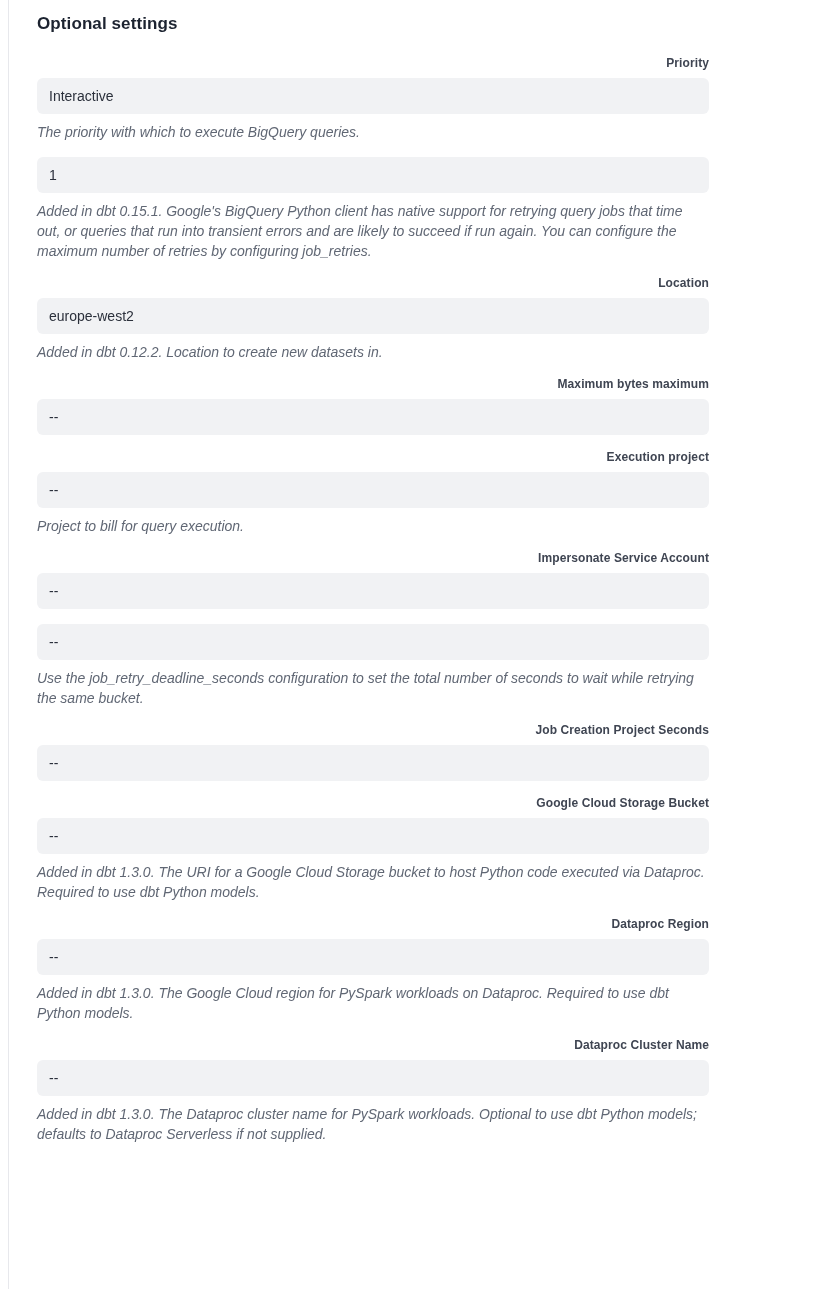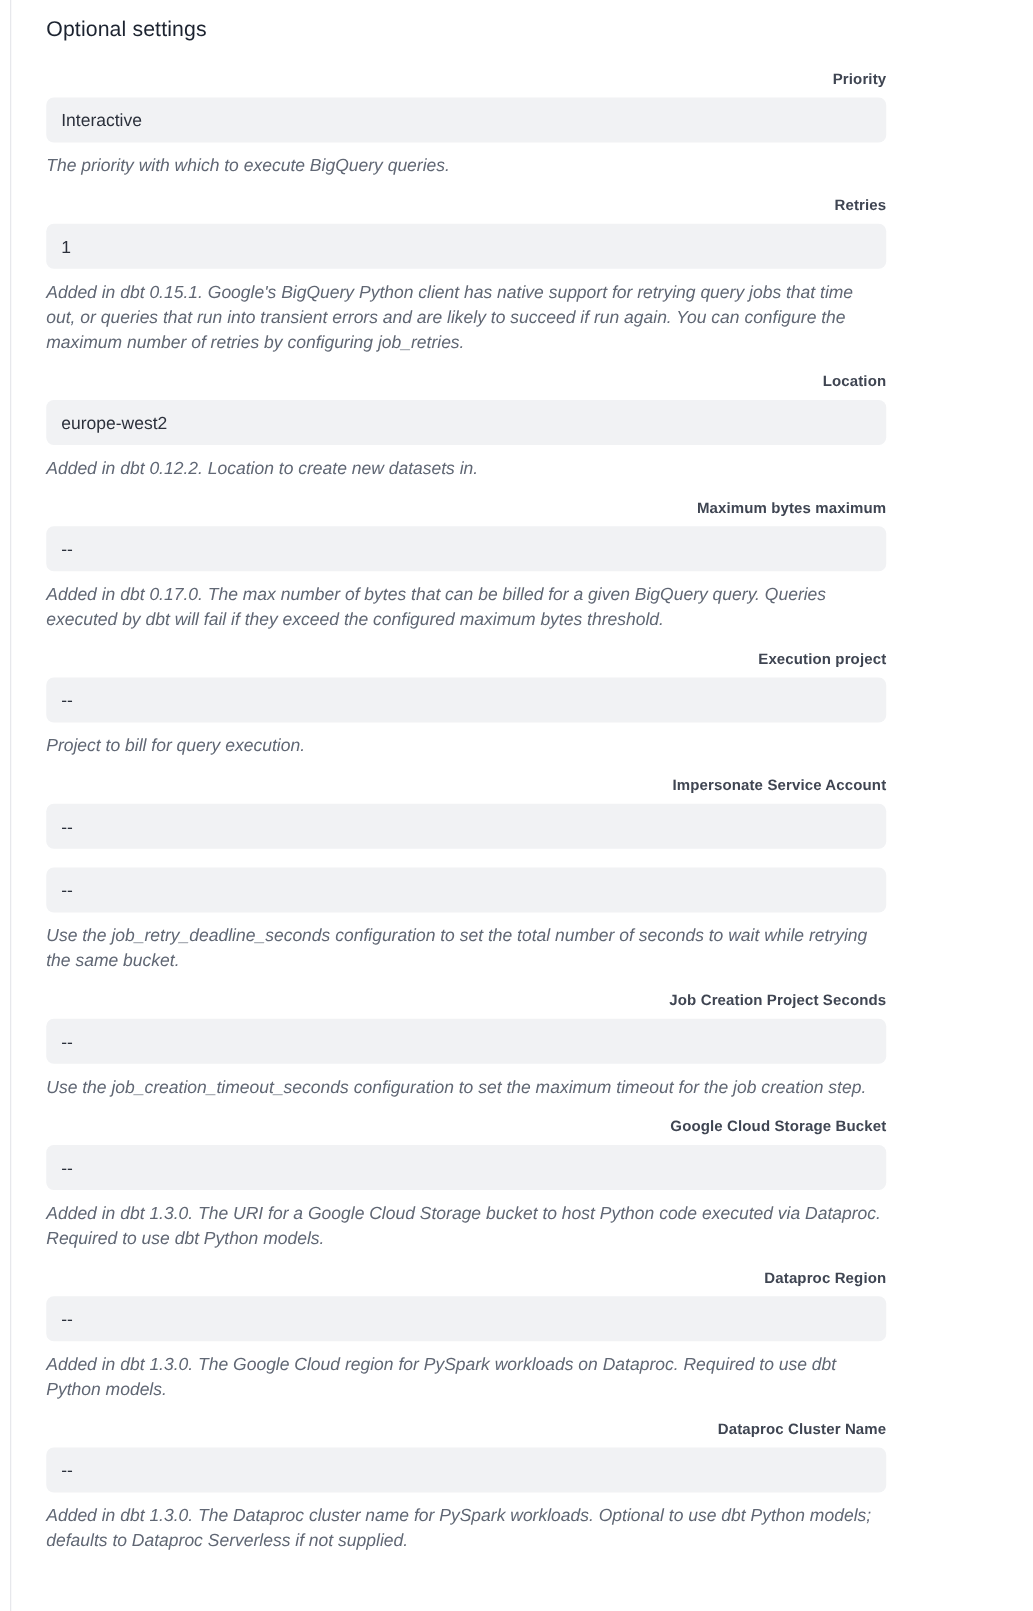--- a/index.html
+++ b/index.html
@@ -24,21 +24,21 @@
     width:1px;
     background:var(--divider-color);
   }
   .content{
     position:absolute;
     left:37px;top:12px;
     width:672px;
   }
   h1.page-title{
     font-size:17px;
-    font-weight:normal;
+    font-weight:bold;
     color:var(--heading-color);
     line-height:24px;
     margin-bottom:20px;
     letter-spacing:.1px;
   }
   .field{
     margin-bottom:15px;
   }
   .field-label{
     font-size:12px;
@@ -78,35 +78,33 @@
 <div class="content">
   <h1 class="page-title">Optional settings</h1>
   <div id="fields-container">
   <div class="field">
     <div class="field-label">Priority</div>
     <div class="field-input" role="textbox">Interactive</div>
     <div class="field-desc">The priority with which to execute BigQuery queries.</div>
   </div>
 
   <div class="field">
-    <div class="field-label">Retries</div>
     <div class="field-input" role="textbox">1</div>
     <div class="field-desc">Added in dbt 0.15.1. Google's BigQuery Python client has native support for retrying query jobs that time out, or queries that run into transient errors and are likely to succeed if run again. You can configure the maximum number of retries by configuring job_retries.</div>
   </div>
 
   <div class="field">
     <div class="field-label">Location</div>
     <div class="field-input" role="textbox">europe-west2</div>
     <div class="field-desc">Added in dbt 0.12.2. Location to create new datasets in.</div>
   </div>
 
   <div class="field">
     <div class="field-label">Maximum bytes maximum</div>
     <div class="field-input" role="textbox">--</div>
-    <div class="field-desc">Added in dbt 0.17.0. The max number of bytes that can be billed for a given BigQuery query. Queries executed by dbt will fail if they exceed the configured maximum bytes threshold.</div>
   </div>
 
   <div class="field">
     <div class="field-label">Execution project</div>
     <div class="field-input" role="textbox">--</div>
     <div class="field-desc">Project to bill for query execution.</div>
   </div>
 
   <div class="field">
     <div class="field-label">Impersonate Service Account</div>
@@ -115,21 +113,20 @@
   </div>
 
   <div class="field">
     <div class="field-input" role="textbox">--</div>
     <div class="field-desc">Use the job_retry_deadline_seconds configuration to set the total number of seconds to wait while retrying the same bucket.</div>
   </div>
 
   <div class="field">
     <div class="field-label">Job Creation Project Seconds</div>
     <div class="field-input" role="textbox">--</div>
-    <div class="field-desc">Use the job_creation_timeout_seconds configuration to set the maximum timeout for the job creation step.</div>
   </div>
 
   <div class="field">
     <div class="field-label">Google Cloud Storage Bucket</div>
     <div class="field-input" role="textbox">--</div>
     <div class="field-desc">Added in dbt 1.3.0. The URI for a Google Cloud Storage bucket to host Python code executed via Dataproc. Required to use dbt Python models.</div>
   </div>
 
   <div class="field">
     <div class="field-label">Dataproc Region</div>

